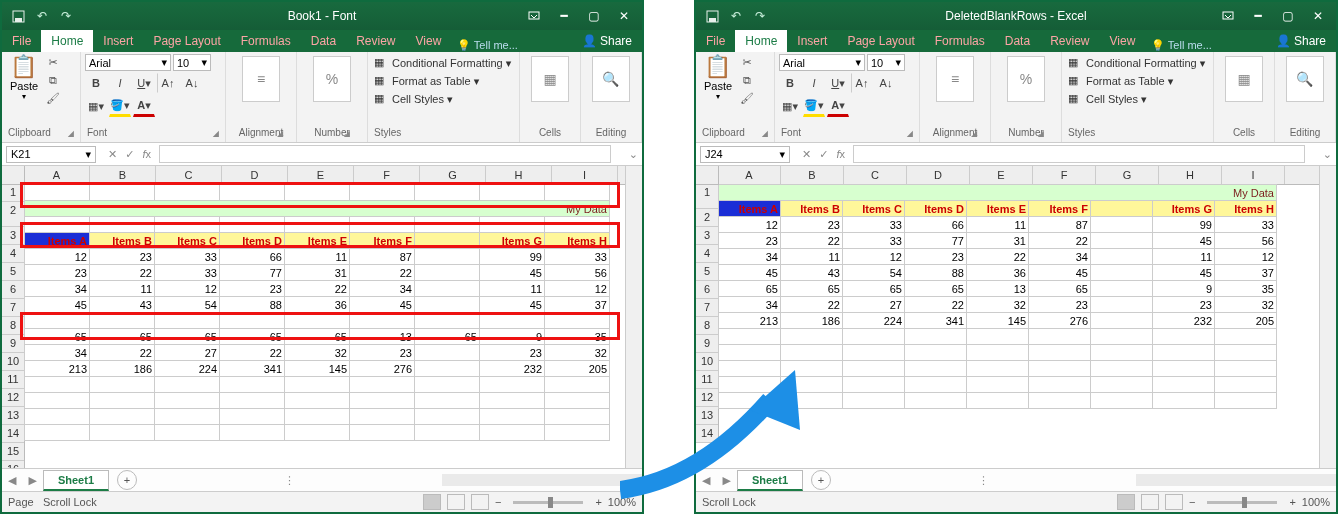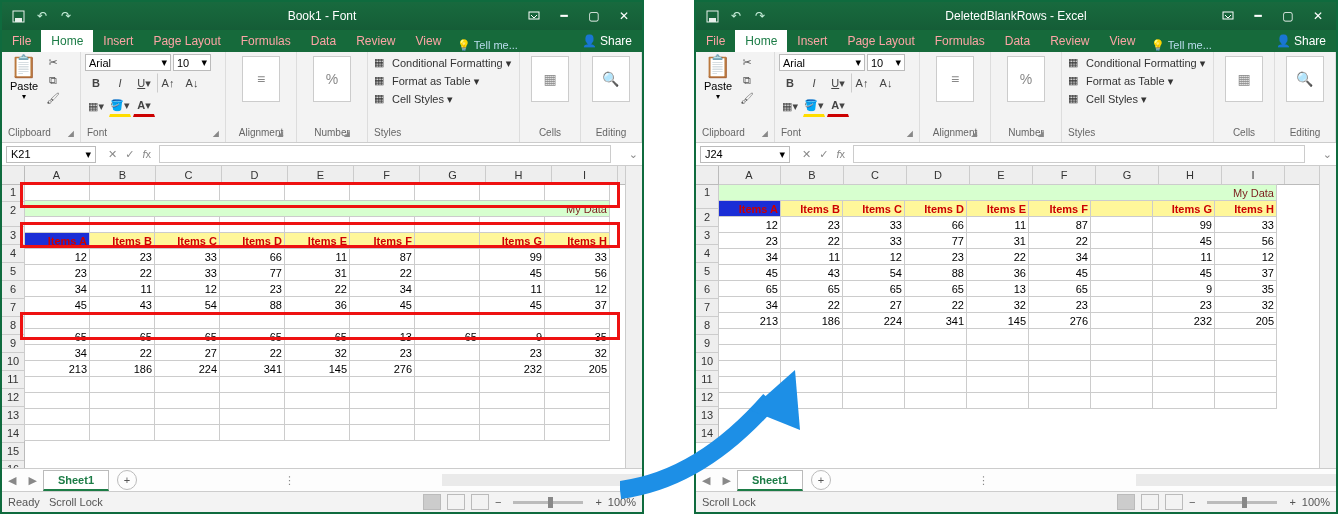--- a/index.html
+++ b/index.html
@@ -397,21 +397,21 @@
     </div>
     <div class="sheettabs">
   <span class="nav">◀</span>
   <span class="nav">▶</span>
   <span class="sheettab">Sheet1</span>
   <span class="plus">+</span>
   <span style="margin-left:auto;color:#888;padding:0 6px">⋮</span>
   <div class="hscroll"></div>
  </div>
     <div class="status">
-  <span>Ready</span>&nbsp;&nbsp;&nbsp;
+  <span>Page</span>&nbsp;&nbsp;&nbsp;
   <span>Scroll Lock</span>
   <span class="viewbtns">
    <span class="vb" style="background:#ccc"></span>
    <span class="vb"></span>
    <span class="vb"></span>
    <span>−</span>
    <span class="zoomslider"></span>
    <span>+</span>
    <span>100%</span>
   </span>

